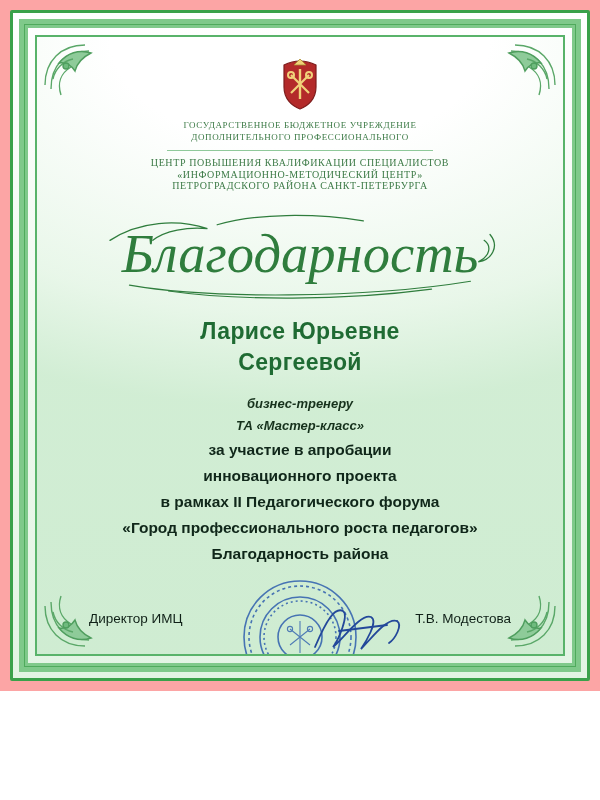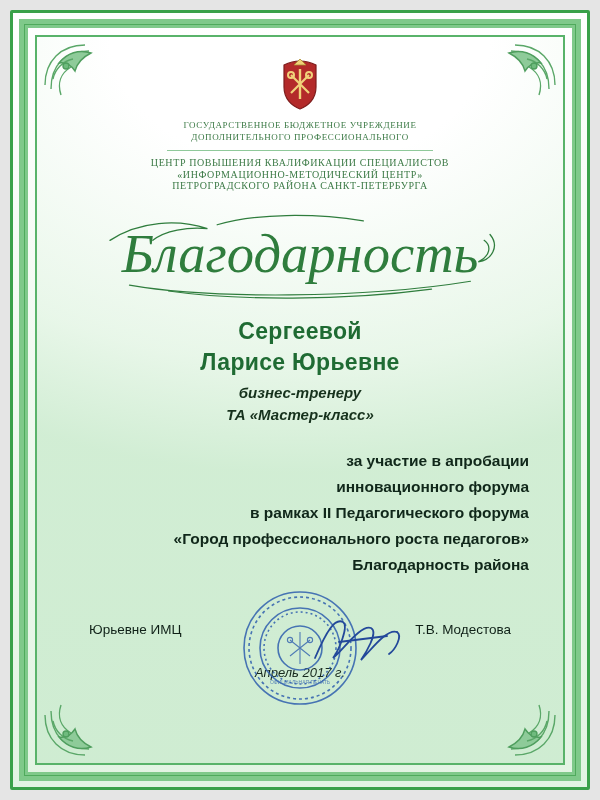--- a/index.html
+++ b/index.html
@@ -9,22 +9,22 @@
   }
   body {
     width: 600px;
     height: 800px;
     font-family: "Liberation Serif", serif;
     overflow: hidden;
   }
   .certificate {
     position: relative;
     width: 600px;
-    height: 800px;
-    background: #e5e5e5;
+    height: 691px;
+    background: #fca5a5;
     box-sizing: border-box;
   }
   
   .frame-outer {
     position: absolute;
     left: 10px;
     top: 10px;
     right: 10px;
     bottom: 10px;
     border: 3px solid #3aa14a;
@@ -134,36 +134,34 @@
   .recipient {
     margin-top: 14px;
     font-family: "Liberation Sans", sans-serif;
     font-weight: bold;
     font-size: 23px;
     line-height: 31px;
     color: #1f6b33;
     letter-spacing: 0.3px;
   }
   .role {
-    margin-top: 4px;
+    margin-top: 15px;
     font-family: "Liberation Sans", sans-serif;
     font-style: italic;
     font-weight: bold;
-    font-size: 15px;
+    font-size: 13px;
     line-height: 22px;
     color: #16311c;
   }
   .reason {
-    margin-top: 22px;
     font-family: "Liberation Sans", sans-serif;
     font-weight: bold;
     font-size: 15.5px;
     line-height: 26px;
     color: #10271a;
-    text-align: right;
   }
   .signature-row {
     position: relative;
     margin-top: 44px;
     display: flex;
     justify-content: space-between;
     align-items: center;
     padding: 0 18px;
     font-family: "Liberation Sans", sans-serif;
     font-size: 13.5px;
@@ -286,39 +284,39 @@
             <text x="235" y="66" text-anchor="middle" font-family="Liberation Serif, serif" font-size="56" font-style="italic" fill="#2f7d3d">Благодарность</text>
             <g fill="none" stroke="#2f7d3d" stroke-width="1.2" stroke-linecap="round">
 
               <path d="M60,80 C140,94 300,94 410,76"></path>
               <path d="M100,86 C170,96 280,96 370,84"></path>
             </g>
           </svg>
         </div>
 
         <div class="recipient">
+          <div>Ларисе Юрьевне</div>
           <div>Сергеевой</div>
-          <div>Ларисе Юрьевне</div>
         </div>
 
         <div class="role">
           <div>бизнес-тренеру</div>
           <div>ТА «Мастер-класс»</div>
         </div>
 
         <div class="reason">
           <div>за участие в апробации</div>
-          <div>инновационного форума</div>
+          <div>инновационного проекта</div>
           <div>в рамках II Педагогического форума</div>
           <div>«Город профессионального роста педагогов»</div>
           <div>Благодарность района</div>
         </div>
 
         <div class="signature-row">
-          <div>Юрьевне ИМЦ</div>
+          <div>Директор ИМЦ</div>
 
           <div class="stamp">
             <svg width="120" height="120" viewBox="0 0 120 120">
               <g fill="none" stroke="#2f5fae" stroke-width="1.6" opacity="0.85">
                 <circle cx="60" cy="60" r="56"></circle>
                 <circle cx="60" cy="60" r="51" stroke-dasharray="3 3"></circle>
                 <circle cx="60" cy="60" r="40"></circle>
                 <circle cx="60" cy="60" r="36" stroke-dasharray="2 3"></circle>
                 <circle cx="60" cy="60" r="22"></circle>
               </g>

